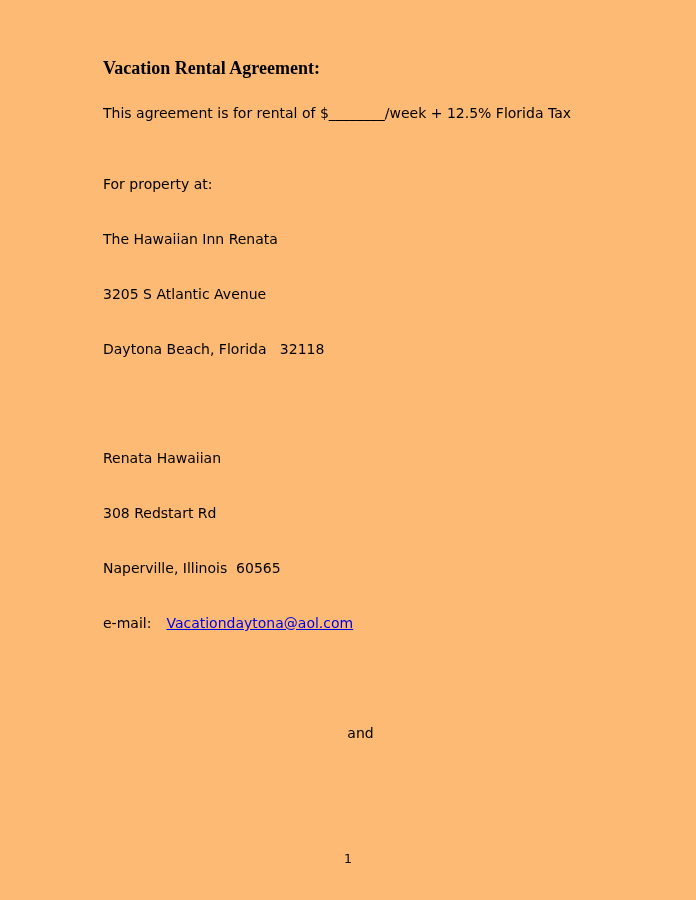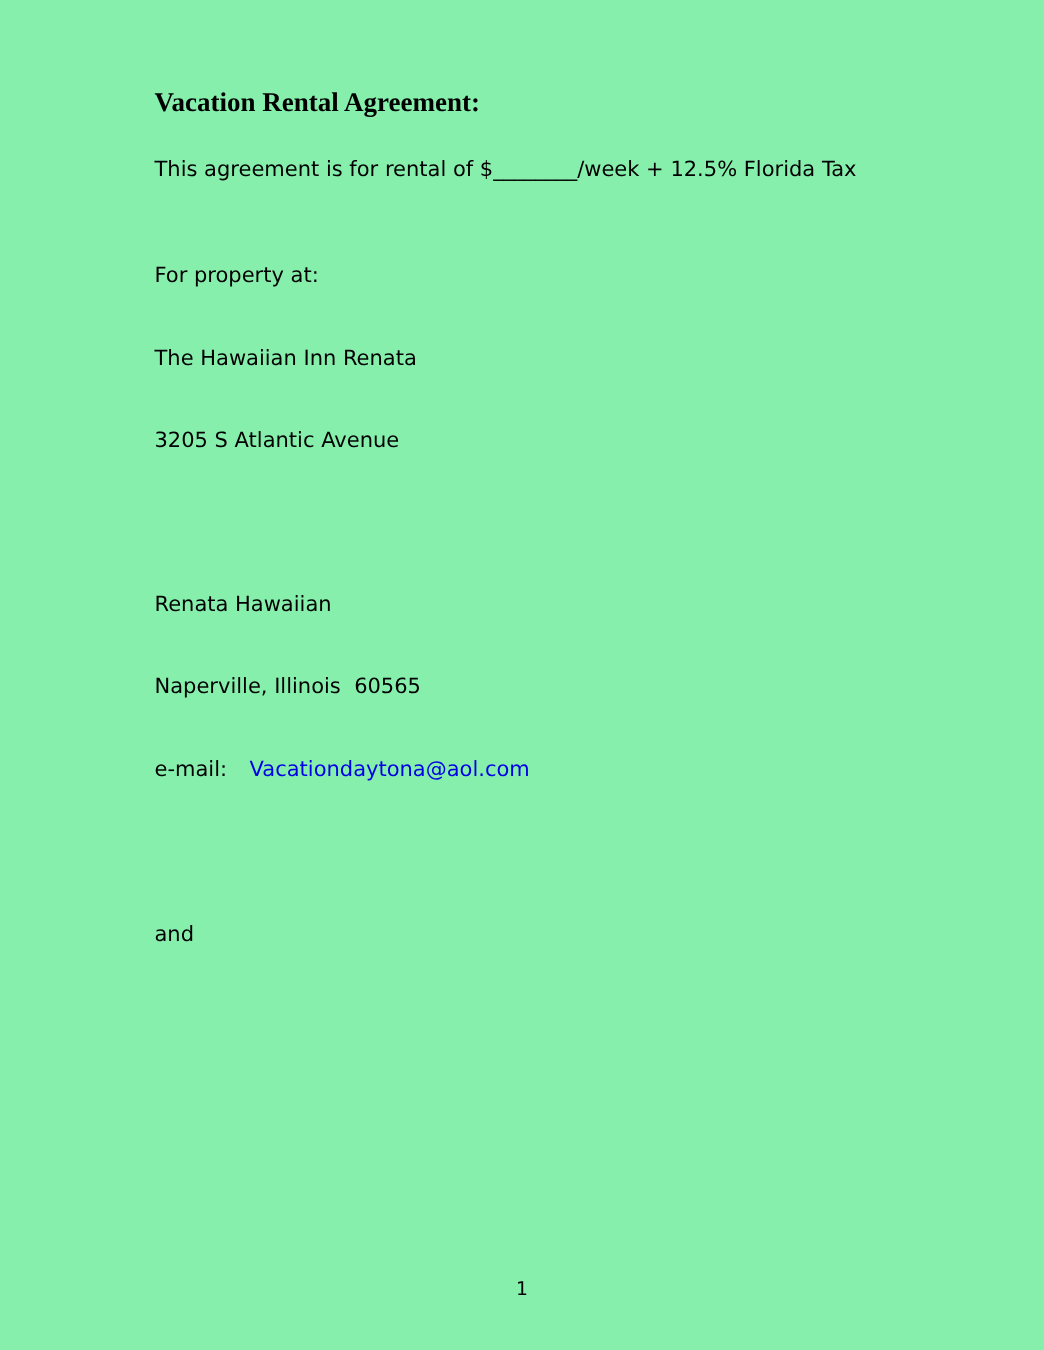--- a/index.html
+++ b/index.html
@@ -1,50 +1,52 @@
 <!DOCTYPE html>
 <html><head>
 <meta charset="utf-8">
 <style>
   html, body { margin: 0; padding: 0; background: #ffffff; }
   .page {
     width: 696px; height: 900px; box-sizing: border-box;
     padding: 58px 78px 0 103px; position: relative;
-    background: #86efac; color: #000000;
+    background: #fdba74; color: #000000;
     font-family: "DejaVu Sans", "Liberation Sans", sans-serif;
   }
   .page p, .page span, .page h1, .page div { white-space: pre-wrap; }
   .title {
     font-family: "Liberation Serif", "DejaVu Serif", serif;
     font-size: 18px; font-weight: bold; margin: 0 0 26px 0;
   }
   .body   { font-size: 14px;   line-height: 17px;   margin: 0; }
   .mb     { margin-bottom: 16px; }
-  .fieldline { font-size: 14px; line-height: 18px; margin: 0; }
-  .link   { color: #0000e6; margin-left: 15px; cursor: pointer; }
+  .fieldline { font-size: 14px; line-height: 18px; margin: 0; text-align: center; }
+  .link   { color: #0000e6; text-decoration: underline; margin-left: 15px; cursor: pointer; }
   .pagenum{ position: absolute; left: 0; right: 0; bottom: 34px; text-align: center; font-size: 12.5px; }
 </style>
 </head>
 <body>
 
 <div class="page">
 
   <h1 class="title">Vacation Rental Agreement:</h1>
 
   <p class="body mb">This agreement is for rental of $________/week + 12.5% Florida Tax</p>
 
   <div class="mb">
     <p class="body">For property at:</p>
     <p class="body">The Hawaiian Inn Renata</p>
     <p class="body">3205 S Atlantic Avenue</p>
+    <p class="body">Daytona Beach, Florida   32118</p>
   </div>
 
 
   <div class="mb">
     <p class="body">Renata Hawaiian</p>
+    <p class="body">308 Redstart Rd</p>
     <p class="body">Naperville, Illinois  60565</p>
     <p class="body"><span>e-mail:</span><span class="link">Vacationdaytona@aol.com</span></p>
   </div>
 
   <div>
     <p class="fieldline">and</p>
     
     
     
     

